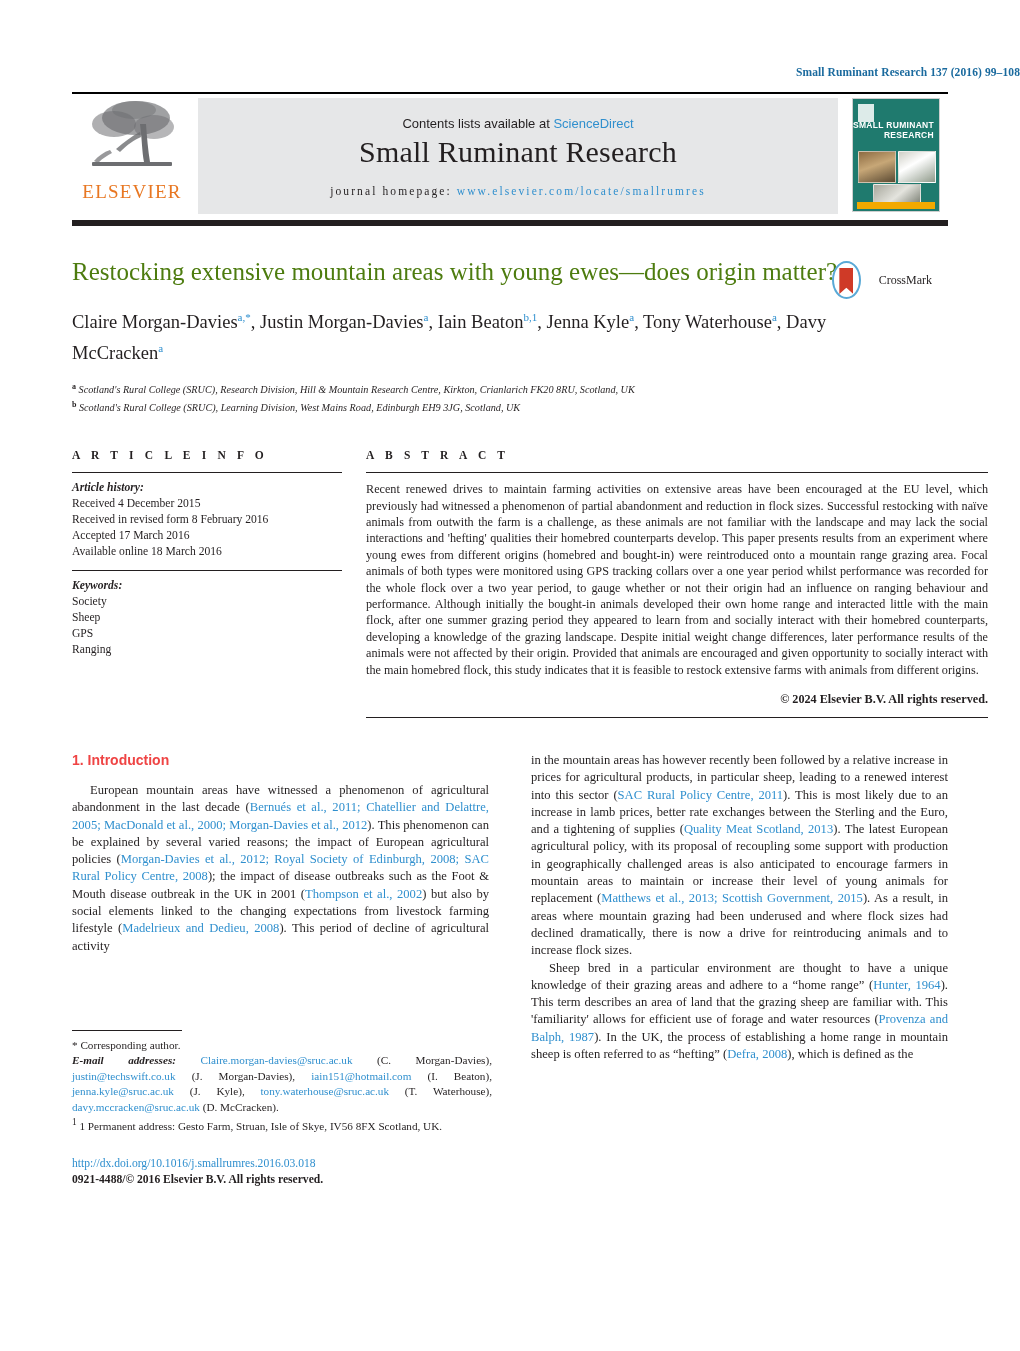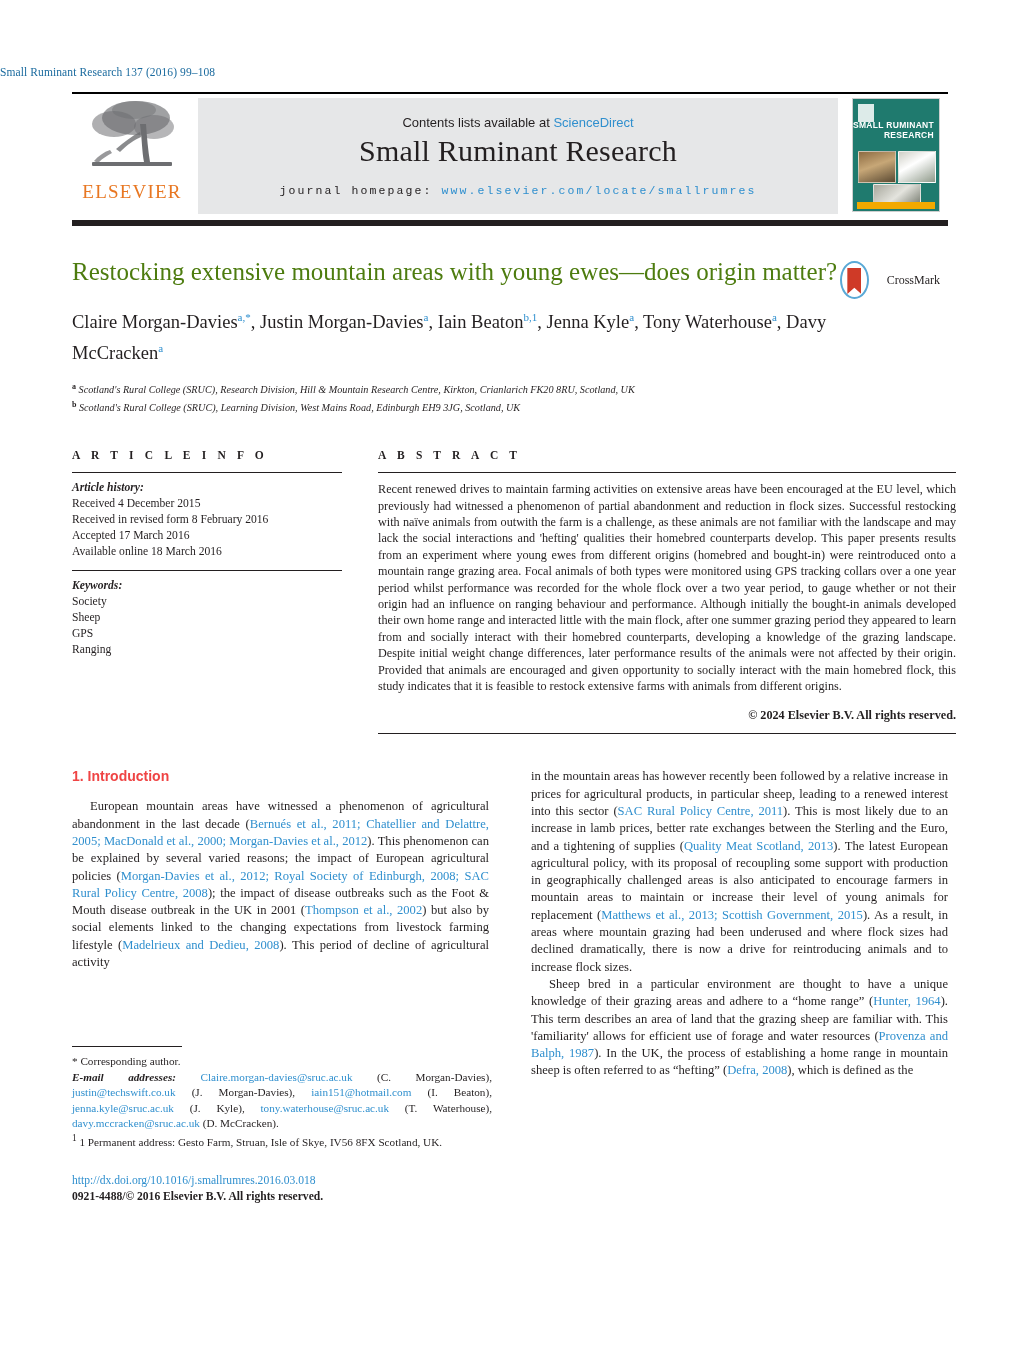--- a/index.html
+++ b/index.html
@@ -17,26 +17,27 @@
   }
   .page {
     position: relative;
     width: 1020px;
     height: 1351px;
     padding: 0;
   }
 
   
   .running-head {
-    text-align: left;
+    text-align: right;
     font-size: 11.5px;
-    font-weight: normal;
+    font-weight: bold;
     color: #1a6a9e;
     padding-top: 66px;
     letter-spacing: 0.1px;
+    padding-left: 12px;
   }
 
   
   .masthead {
     margin: 14px 72px 0 72px;
     border-top: 2.2px solid #000;
     display: flex;
     align-items: stretch;
     height: 126px;
   }
@@ -80,21 +81,21 @@
     color: #2f8fce;
   }
   .journal-title {
     font-family: "Liberation Serif", serif;
     font-size: 30px;
     color: #231f20;
     margin-bottom: 16px;
     letter-spacing: 0.2px;
   }
   .homepage-line {
-    font-family: Liberation Mono, monospace;
+    font-family: Liberation Serif, serif;
     font-size: 11.5px;
     letter-spacing: 2.1px;
     color: #231f20;
   }
   .homepage-line .url {
     color: #2f8fce;
   }
   .masthead-right {
     width: 104px;
     display: flex;
@@ -160,21 +161,21 @@
     font-family: "Liberation Serif", serif;
     font-size: 25px;
     line-height: 32px;
     color: #4d7c0f;
     width: 780px;
     margin: 0 0 16px 0;
     font-weight: normal;
   }
   .crossmark {
     position: absolute;
-    right: 8px;
+    right: 16px;
     top: 4px;
     width: 100px;
     height: 40px;
     display: flex;
     align-items: center;
     gap: 18px;
   }
   .cm-circle {
     width: 38px; height: 38px;
     border-radius: 50%;
@@ -220,23 +221,23 @@
     color: #231f20;
   }
   .affil sup {
     font-size: 8px;
     font-style: normal;
     font-weight: bold;
   }
 
   
   .info-abstract {
-    margin: 34px 64px 0 72px;
-    display: flex;
-    gap: 36px;
+    margin: 34px 32px 0 72px;
+    display: flex;
+    gap: 24px;
   }
   .col-info { width: 270px; }
   .col-abstract { flex: 1; }
   .sec-label {
     font-family: "Liberation Serif", serif;
     font-size: 11.5px;
     font-weight: bold;
     letter-spacing: 4.2px;
     color: #231f20;
     margin-bottom: 11px;

